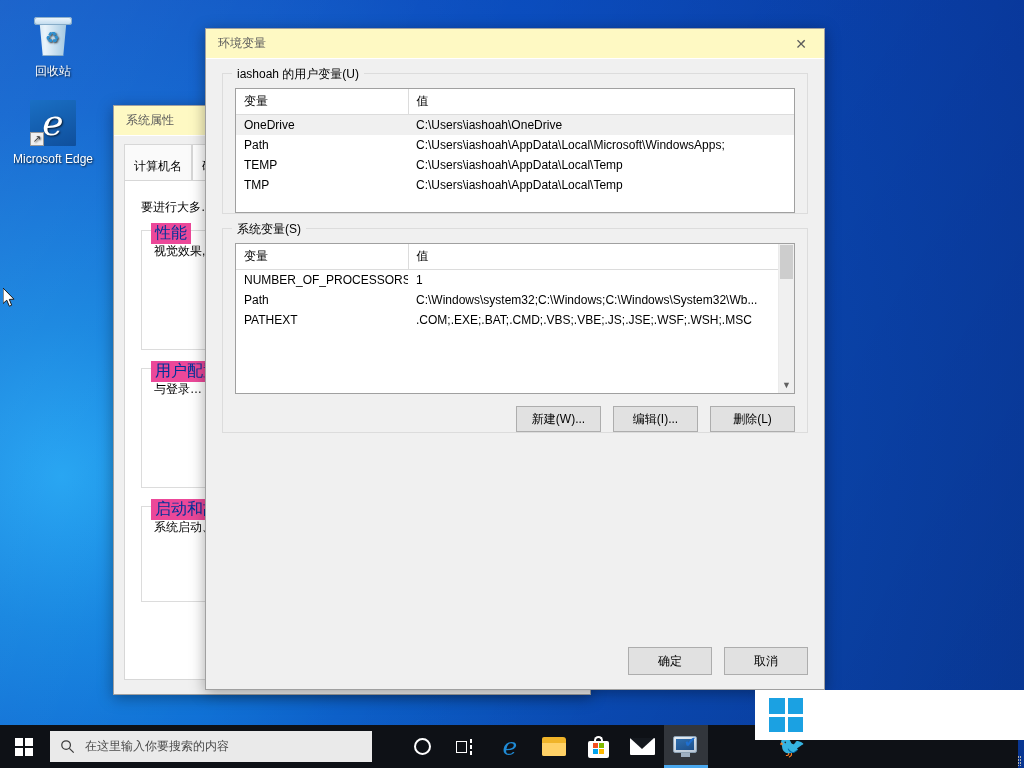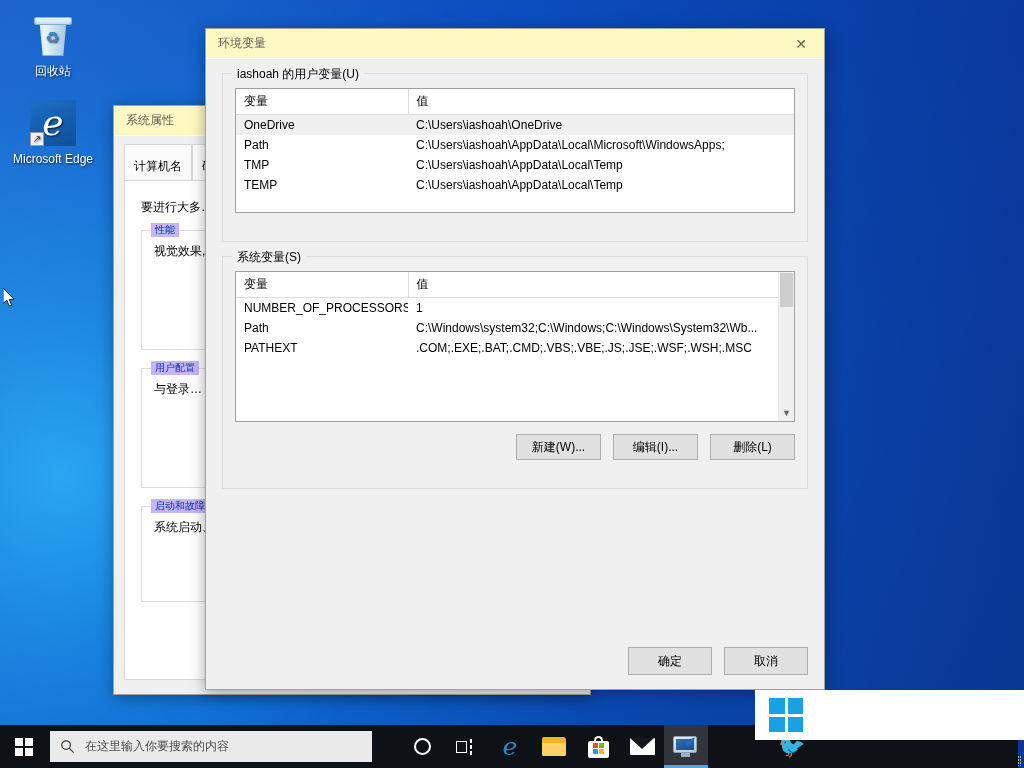--- a/index.html
+++ b/index.html
@@ -98,31 +98,31 @@
     padding: 13px 9px 5px; border:1px solid #d7d7d7; border-bottom:none; background:#fafafa;
   }
   #sysprops .tab.active { background:#fff; }
   #sysprops .panel {
     margin: 0 10px; background:#fff; border:1px solid #d7d7d7; height: 500px; padding: 14px 16px;
     font-size:12px; color:#000;
   }
   #sysprops .lead { margin: 4px 0 14px; }
   .grp { border:1px solid #dcdcdc; margin: 0 0 18px; padding: 12px 12px 16px; position: relative; }
   .grp > .legend {
-    position:absolute; top:-8px; left:9px; background:#c4b5fd; padding: 0 4px; font-size:10px; color:#003399;
+    position:absolute; top:-8px; left:9px; background:#ec4899; padding: 0 4px; font-size:16px; color:#003399;
   }
   .grp .gtext { font-size:12px; color:#000; }
   .grp.small { height: 96px; }
   .grp.tall { height: 120px; }
 
   
   #envwin { left: 205px; top: 28px; width: 620px; height: 662px; z-index: 10; }
   #envwin .body { padding: 14px 16px 0; }
   .fs {
-    border: 1px solid #dcdcdc; padding: 14px 12px 28px; position: relative; margin-bottom: 14px;
+    border: 1px solid #dcdcdc; padding: 14px 12px 0; position: relative; margin-bottom: 14px;
   }
   .fs > .legend {
     position:absolute; top: -8px; left: 9px; background:#f0f0f0; padding: 0 5px;
     font-size: 12px; color: #000;
   }
   .grid-wrap {
     background:#fff; border:1px solid #a0a0a0; position: relative;
   }
   table.vars { width: 100%; border-collapse: collapse; font-size: 12px; table-layout: fixed; }
   table.vars thead th {
@@ -337,25 +337,25 @@
           <tbody>
             <tr class="sel">
               <td>OneDrive</td>
               <td>C:\Users\iashoah\OneDrive</td>
             </tr>
             <tr>
               <td>Path</td>
               <td>C:\Users\iashoah\AppData\Local\Microsoft\WindowsApps;</td>
             </tr>
             <tr>
+              <td>TEMP</td>
+              <td>C:\Users\iashoah\AppData\Local\Temp</td>
+            </tr>
+            <tr>
               <td>TMP</td>
-              <td>C:\Users\iashoah\AppData\Local\Temp</td>
-            </tr>
-            <tr>
-              <td>TEMP</td>
               <td>C:\Users\iashoah\AppData\Local\Temp</td>
             </tr>
           </tbody>
         </table>
       </div>
 
     </div>
 
     <div class="fs">
       <span class="legend">系统变量(S)</span>

